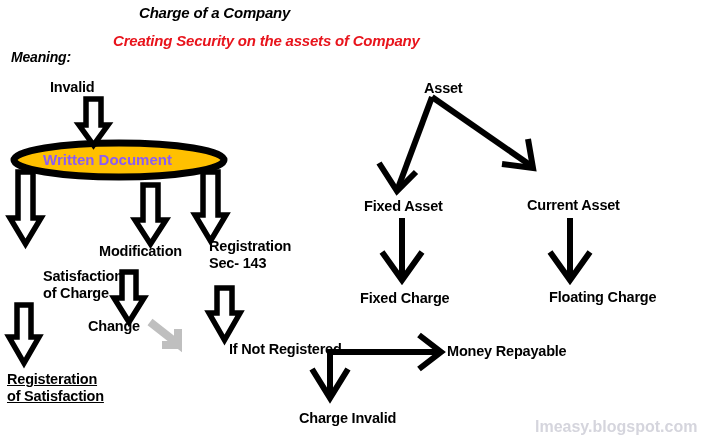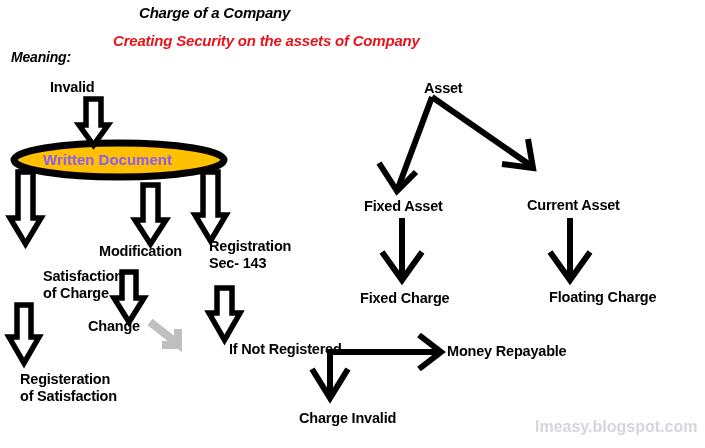--- a/index.html
+++ b/index.html
@@ -159,21 +159,21 @@
 
   <div class="lbl node" style="left:99px; top:243px;">Modification</div>
 
   <div class="lbl node" style="left:209px; top:238px;">Registration
 Sec- 143</div>
 
   <div class="lbl node" style="left:88px; top:318px;">Change</div>
 
   <div class="lbl node" style="left:189px; top:341px;margin-left:40px;">If Not Registered</div>
 
-  <div class="lbl node" style="left:20px; top:371px;">Registeration
+  <div class="lbl node" style="left:7px; top:371px;text-decoration:underline;">Registeration
 of Satisfaction</div>
 
   <div class="lbl node" style="left:299px; top:410px;">Charge Invalid</div>
 
   <div class="lbl node" style="left:447px; top:343px;">Money Repayable</div>
 
   <div class="lbl node" style="left:424px; top:80px;">Asset</div>
 
   <div class="lbl node" style="left:364px; top:198px;">Fixed Asset</div>
 

